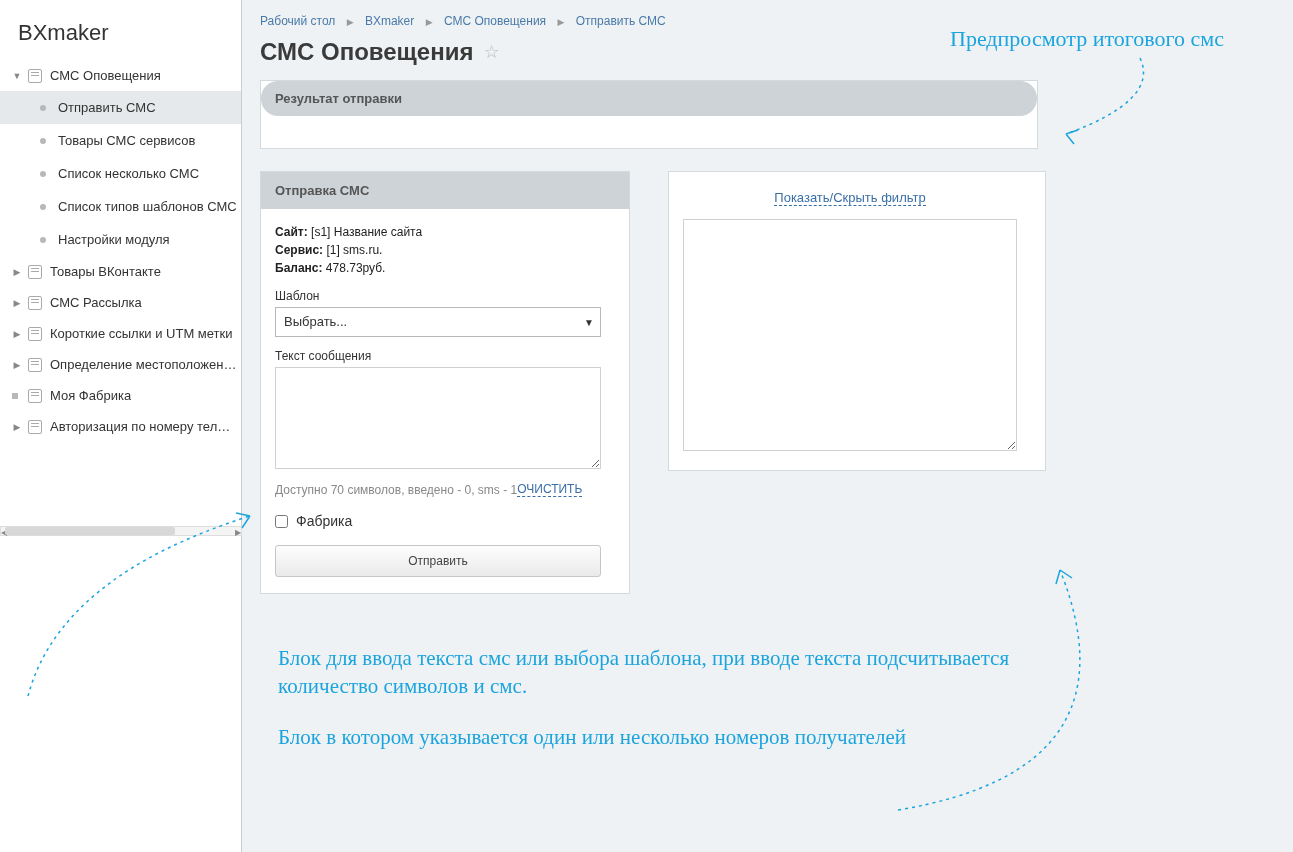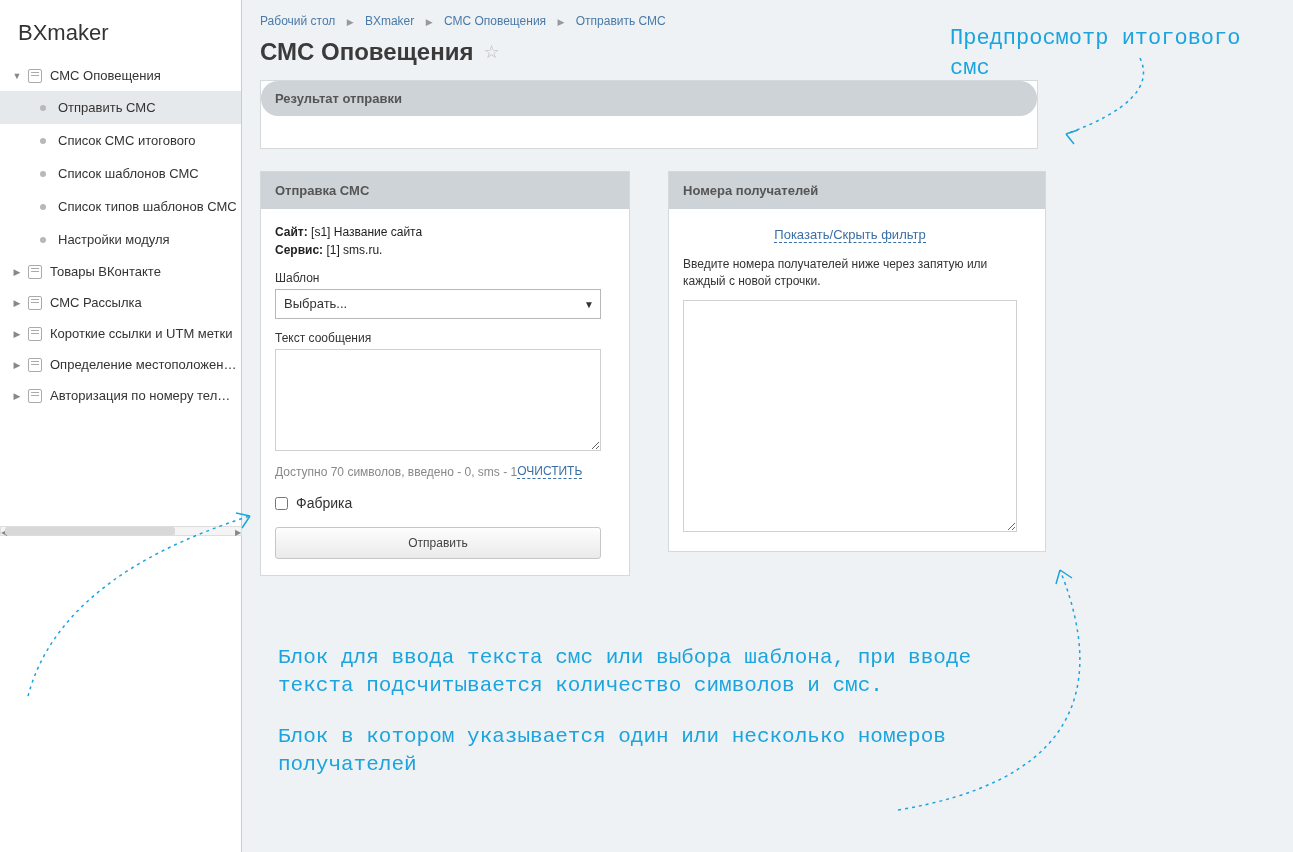--- a/index.html
+++ b/index.html
@@ -46,21 +46,21 @@
 .counter-row { display: flex; justify-content: flex-start; align-items: center; margin-top: 10px; }
 .counter-text { font-size: 12px; color: #888; }
 .clear-link { font-size: 12px; color: #3a6fa6; text-decoration: none; border-bottom: 1px dashed #3a6fa6; }
 .checkbox-row { display: flex; align-items: center; margin-top: 16px; }
 .checkbox-row input { margin-right: 8px; }
 .checkbox-row label { font-size: 14px; color: #333; }
 .submit-btn { width: 100%; margin-top: 16px; padding: 8px; background: linear-gradient(#fdfdfd, #eaeaea); border: 1px solid #c6c6c6; border-radius: 3px; font-size: 12px; color: #444; cursor: pointer; }
 .filter-link-row { text-align: center; padding: 4px 0 14px 0; }
 .filter-link { color: #3a6fa6; font-size: 13px; text-decoration: none; border-bottom: 1px dashed #3a6fa6; }
 .help-text { font-size: 12px; color: #333; line-height: 1.4; margin-bottom: 10px; }
-.annotation { position: absolute; color: #1ba4de; font-size: 22px; line-height: 1.35; font-family: Liberation Mono, monospace; }
+.annotation { position: absolute; color: #1ba4de; font-size: 22px; line-height: 1.35; font-family: Liberation Serif, serif; }
 .anno1 { left: 950px; top: 24px; width: 340px; }
 .anno2 { left: 278px; top: 644px; width: 740px; font-size: 21px; }
 .arrow-svg { position: absolute; pointer-events: none; }
 </style>
 </head>
 <body>
 
 <div class="sidebar">
   <div class="sidebar-logo">BXmaker</div>
 
@@ -68,25 +68,25 @@
     <span class="tree-chevron">▼</span>
     <span class="tree-icon"></span>
     <span class="tree-label">СМС Оповещения</span>
   </div>
   <div class="tree-child active">
     <span class="tree-dot"></span>
     <span class="tree-label">Отправить СМС</span>
   </div>
   <div class="tree-child">
     <span class="tree-dot"></span>
-    <span class="tree-label">Список СМС итогового</span>
-  </div>
-  <div class="tree-child">
-    <span class="tree-dot"></span>
-    <span class="tree-label">Список шаблонов СМС</span>
+    <span class="tree-label">Товары СМС сервисов</span>
+  </div>
+  <div class="tree-child">
+    <span class="tree-dot"></span>
+    <span class="tree-label">Список несколько СМС</span>
   </div>
   <div class="tree-child">
     <span class="tree-dot"></span>
     <span class="tree-label">Список типов шаблонов СМС</span>
   </div>
   <div class="tree-child">
     <span class="tree-dot"></span>
     <span class="tree-label">Настройки модуля</span>
   </div>
 
@@ -102,20 +102,25 @@
   </div>
   <div class="tree-item">
     <span class="tree-chevron">▶</span>
     <span class="tree-icon"></span>
     <span class="tree-label">Короткие ссылки и UTM метки</span>
   </div>
   <div class="tree-item">
     <span class="tree-chevron">▶</span>
     <span class="tree-icon"></span>
     <span class="tree-label">Определение местоположения</span>
+  </div>
+  <div class="tree-item">
+    <span class="tree-bullet"></span>
+    <span class="tree-icon"></span>
+    <span class="tree-label">Моя Фабрика</span>
   </div>
   <div class="tree-item">
     <span class="tree-chevron">▶</span>
     <span class="tree-icon"></span>
     <span class="tree-label">Авторизация по номеру телефона</span>
   </div>
 
   <div class="scrollbar-strip">
     <div class="scroll-track">
       <div class="scroll-btn" style="left:-2px">◀</div>
@@ -151,20 +156,23 @@
 
     <div class="col-left card">
       <div class="card-header">Отправка СМС</div>
       <div class="card-body">
         <div class="meta-line">
           <b>Сайт:</b> <span>[s1] Название сайта</span>
         </div>
         <div class="meta-line">
           <b>Сервис:</b> <span>[1] sms.ru.</span>
         </div>
+        <div class="meta-line">
+          <b>Баланс:</b> <span>478.73руб.</span>
+        </div>
 
         <div class="form-label">Шаблон</div>
         <div class="select-box">
           <span>Выбрать...</span>
           <span class="select-caret">▼</span>
         </div>
 
         <div class="form-label">Текст сообщения</div>
         <textarea class="textarea-box" style=""></textarea>
 
@@ -176,26 +184,24 @@
         <div class="checkbox-row">
           <input type="checkbox" id="tr" style="">
           <label for="tr">Фабрика</label>
         </div>
 
         <button class="submit-btn">Отправить</button>
       </div>
     </div>
 
     <div class="col-right card">
-      <div class="card-header">Номера получателей</div>
       <div class="card-body">
         <div class="filter-link-row">
           <a href="#" class="filter-link">Показать/Скрыть фильтр</a>
         </div>
-        <div class="help-text">Введите номера получателей ниже через запятую или каждый с новой строчки.</div>
         <textarea class="textarea-big" style=""></textarea>
       </div>
     </div>
 
   </div>
 </div>
 
 <div class="annotation anno1">Предпросмотр итогового смс</div>
 <div class="annotation anno2">
   <div>Блок для ввода текста смс или выбора шаблона, при вводе текста подсчитывается количество символов и смс.</div>

